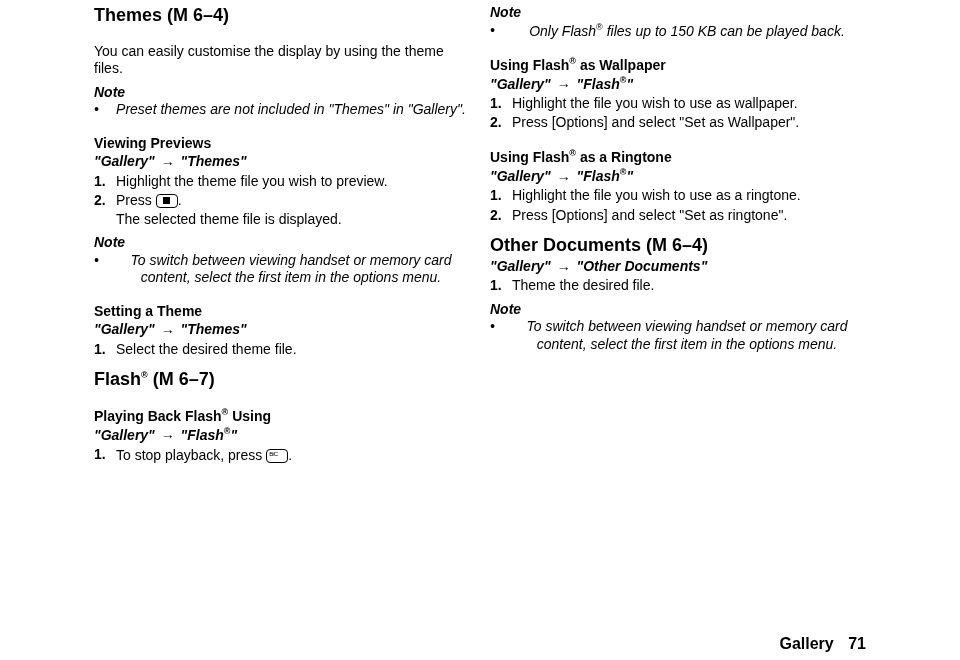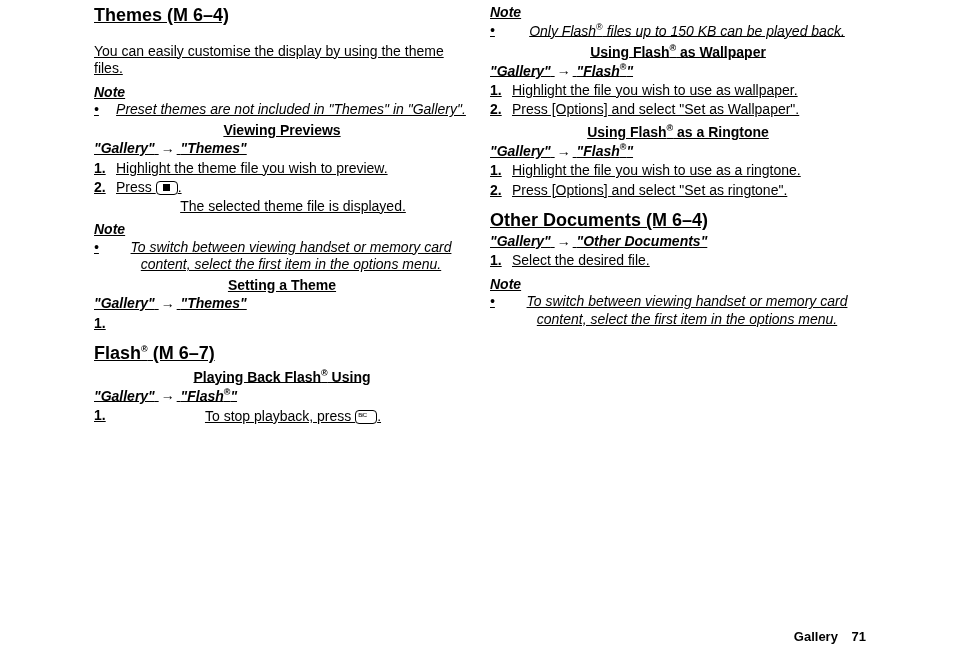--- a/index.html
+++ b/index.html
@@ -9,40 +9,38 @@
       padding: 0;
       color: #000;
       line-height: 1.25;
     }
     .page {
       width: 832px;
       height: 660px;
       margin: 0 auto;
       position: relative;
       box-sizing: border-box;
-      text-decoration: underline;
     }
     .columns {
       display: flex;
       gap: 20px;
       padding: 4px 30px 0 30px;
     }
     .col {
       flex: 1;
     }
     .h1 {
       font-weight: bold;
       font-size: 18px;
       font-stretch: condensed;
     }
     .sub {
       font-weight: bold;
       font-size: 14px;
-      margin-top: 3px;
-      text-align: center;
+      margin-top: 16px;
     }
     .path {
       margin-top: 1px;
     }
     .path, .ital {
       font-style: italic;
       font-weight: bold;
     }
     .note-label {
       font-weight: bold;
@@ -77,21 +75,20 @@
       font-weight: bold;
       width: 22px;
       flex: none;
     }
     ol.steps .step {
       flex: 1;
     }
     .step .cont {
       display: block;
       margin-top: 1px;
-      text-align: center;
     }
     .key {
       display: inline-block;
       border: 1px solid #000;
       border-radius: 4px;
       width: 20px;
       height: 12px;
       vertical-align: middle;
       text-align: center;
       line-height: 10px;
@@ -117,23 +114,23 @@
       left: 2px;
       letter-spacing: -0.5px;
     }
     sup.reg {
       font-size: 9px;
       vertical-align: super;
       font-style: normal;
     }
     .footer {
       position: absolute;
-      bottom: 15px;
+      bottom: 6px;
       right: 30px;
-      font-size: 13px;
+      font-size: 16px;
     }
     .footer .label {
       font-weight: bold;
       font-stretch: condensed;
     }
     .footer .num {
       font-weight: bold;
       margin-left: 10px;
     }
     .arrow {
@@ -190,20 +187,21 @@
       <div class="sub">Setting a Theme</div>
       <div class="path">
         <span>"Gallery"</span>
         <span class="arrow">→</span>
         <span>"Themes"</span>
       </div>
       <ol class="steps">
         <li>
             <span class="num">1.</span>
             <span class="step">
+          <span>Select the desired theme file.</span>
         </span>
           </li>
       </ol>
 
       <div class="section">
         <div class="h1">
           <span>Flash</span><sup class="reg">®</sup><span> (M 6–7)</span>
         </div>
         <div class="sub">
           <span>Playing Back Flash</span><sup class="reg">®</sup><span> Using</span>
@@ -272,21 +270,21 @@
       <div class="section">
         <div class="h1">Other Documents (M 6–4)</div>
         <div class="path">
           <span>"Gallery"</span>
           <span class="arrow">→</span>
           <span>"Other Documents"</span>
         </div>
         <ol class="steps">
           <li>
               <span class="num">1.</span>
-              <span class="step">Select the desired file.</span>
+              <span class="step">Theme the desired file.</span>
             </li>
         </ol>
         <div class="note-label">Note</div>
         <div class="note-text">
             <span class="bullet">•</span>
             <span class="content">To switch between viewing handset or memory card content, select the first item in the options menu.</span>
           </div>
       </div>
     </div>
   </div>

